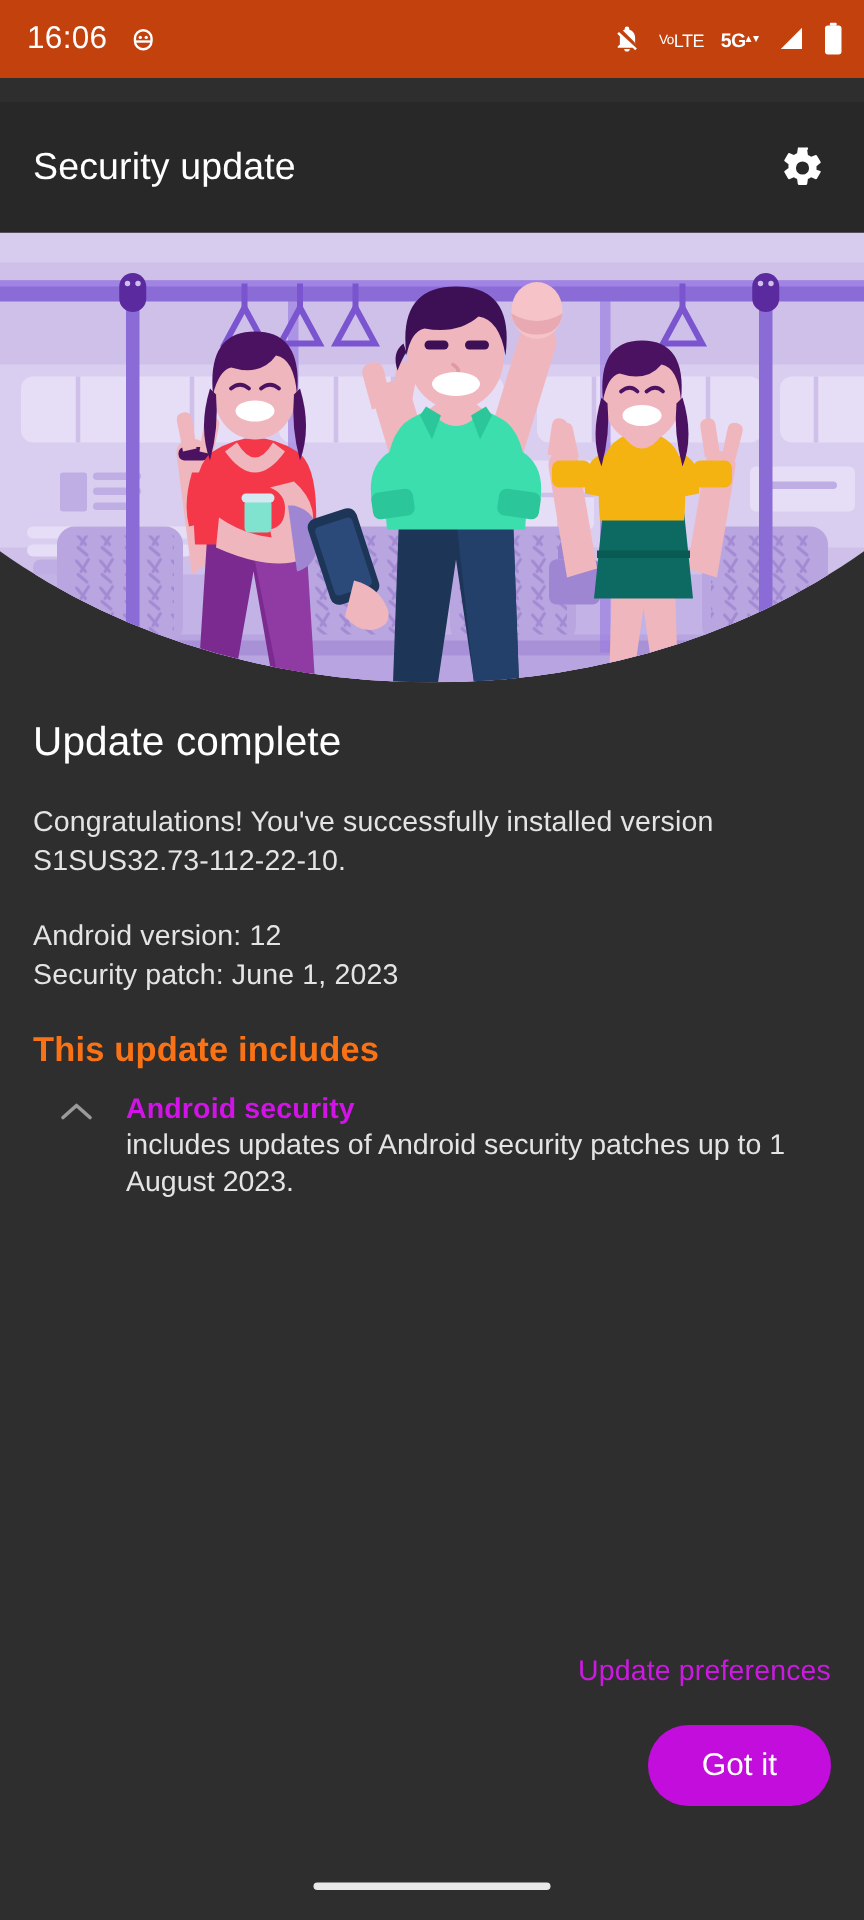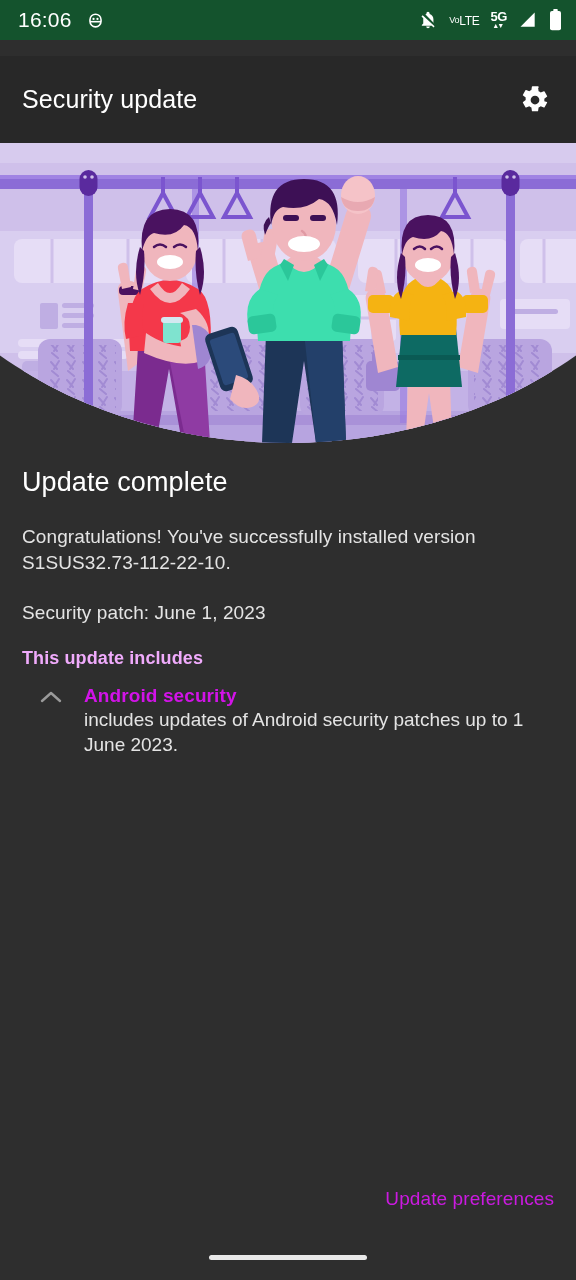--- a/index.html
+++ b/index.html
@@ -11,38 +11,38 @@
   }
   #screen {
     position: relative;
     width: 576px; height: 1280px;
     background: #2e2e2e;
     display: flex; flex-direction: column;
   }
 
   
   #statusbar {
-    height: 40px; background: #14532d;
+    height: 52px; background: #c2410c;
     display: flex; align-items: center;
     padding: 0 14px 0 18px;
     flex: 0 0 auto;
   }
   #status-left { display: flex; align-items: center; gap: 14px; }
   #clock { color: #fff; font-size: 21px; letter-spacing: .2px; }
   #status-right {
     margin-left: auto; display: flex; align-items: center; gap: 11px;
   }
   .sicon { display: block; }
   #volte-box {
     display: flex; flex-direction: row; align-items: center;
     line-height: 1; color: #fff;
   }
   #volte-box .l1 { font-size: 9px; letter-spacing: -.3px; }
   #volte-box .l2 { font-size: 12px; letter-spacing: -.3px; margin-top: 1px; }
-  #net-box { display: flex; flex-direction: column; align-items: center; color:#fff; line-height:1; }
+  #net-box { display: flex; flex-direction: row; align-items: center; color:#fff; line-height:1; }
   #net-box .nlabel { font-size: 13px; font-weight: 600; letter-spacing: -.4px; }
   #net-box .narrows { font-size: 8px; margin-top: -1px; letter-spacing: 1px; }
 
   
   #appbar {
     height: 87px; background: #282828;
     display: flex; align-items: center;
     padding: 0 18px 0 22px;
     flex: 0 0 auto;
     margin-top: 16px;
@@ -70,21 +70,21 @@
     color: #fff; font-size: 27px; font-weight: 400;
     letter-spacing: .1px; margin-bottom: 26px;
   }
   .body-text {
     color: #e4e4e4; font-size: 19px; line-height: 26px;
     letter-spacing: .1px;
   }
   #congrats { margin-bottom: 24px; max-width: 478px; }
   #versions { margin-bottom: 22px; }
   #section-title {
-    color: #f0abfc; font-size: 18px; font-weight: bold;
+    color: #f97316; font-size: 23px; font-weight: bold;
     letter-spacing: .1px; margin-bottom: 16px;
   }
   #accordion { display: flex; padding-left: 12px; }
   #chev {
     width: 34px; flex: 0 0 auto; padding-top: 5px;
     display: flex; justify-content: center; cursor: pointer;
   }
   #acc-body { flex: 1 1 auto; padding-left: 16px; }
   #acc-title {
     color: #d213e8; font-size: 19px; font-weight: bold;
@@ -428,39 +428,41 @@
       </g>
     </svg>
   </div>
 
   <div id="content">
     <div id="headline">Update complete</div>
 
     <div id="congrats" class="body-text">Congratulations! You've successfully installed version S1SUS32.73-112-22-10.</div>
 
     <div id="versions">
+      <div class="body-text">Android version: 12</div>
       <div class="body-text">Security patch: June 1, 2023</div>
     </div>
 
     <div id="section-title">This update includes</div>
 
     <div id="accordion">
       <span id="chev">
         <svg width="22" height="14" viewBox="0 0 22 14">
           <path d="M2 11 L11 3 L20 11" fill="none" stroke="#9a9a9a" stroke-width="2.4" stroke-linecap="round" stroke-linejoin="round"></path>
         </svg>
       </span>
       <div id="acc-body">
         <div id="acc-title">Android security</div>
-        <div id="acc-desc">includes updates of Android security patches up to 1 June 2023.</div>
+        <div id="acc-desc">includes updates of Android security patches up to 1 August 2023.</div>
       </div>
     </div>
   </div>
 
   <div id="footer">
     <span id="pref-link">Update preferences</span>
+    <button id="gotit">Got it</button>
   </div>
 
   <div id="navbar">
     <div id="nav-pill"></div>
   </div>
 
 </div>
 
 </body></html>

